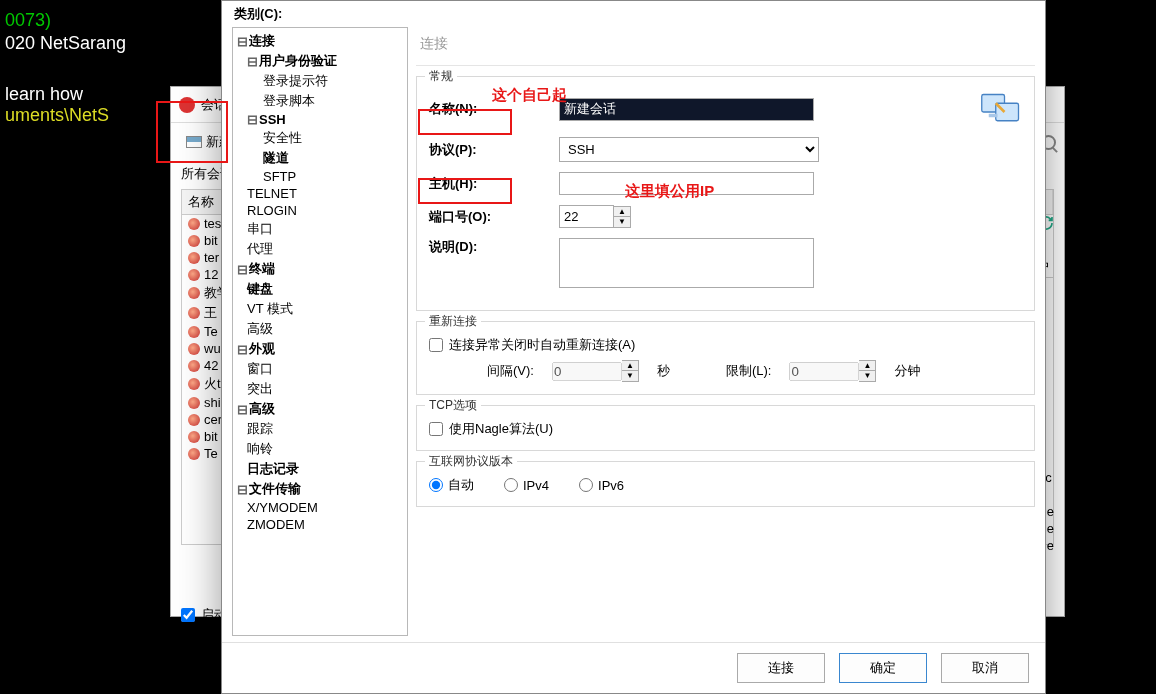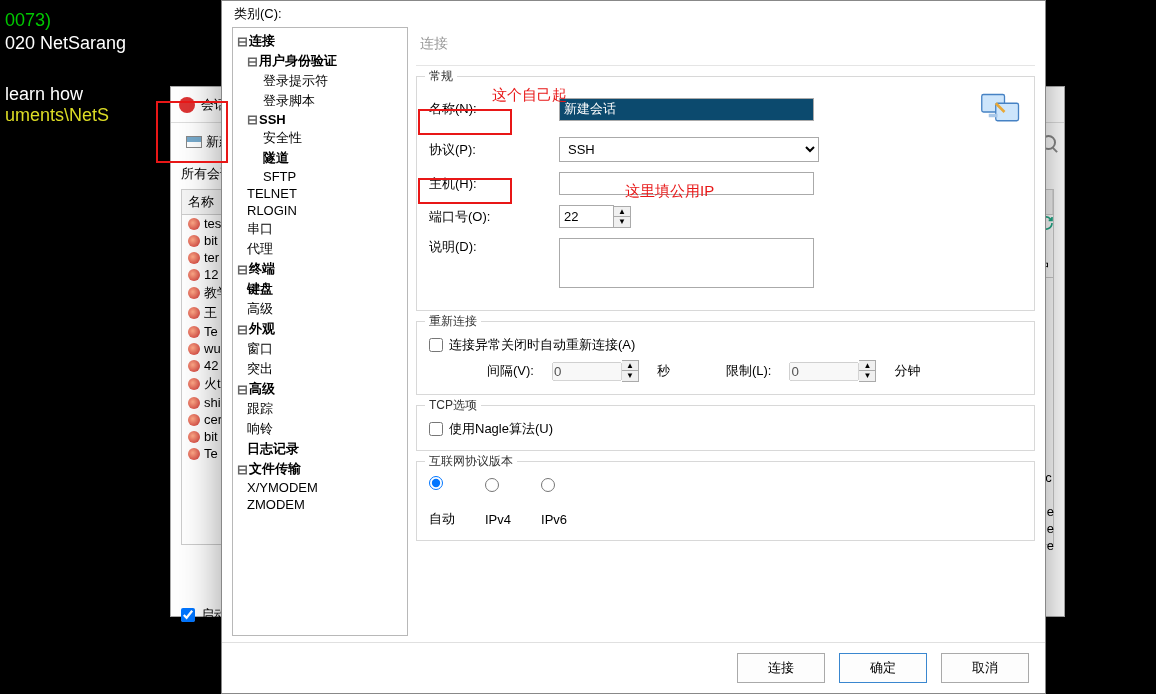--- a/index.html
+++ b/index.html
@@ -44,67 +44,67 @@
     .strip-ic { width: 20px; height: 20px; border-radius: 3px; display: flex; align-items: center; justify-content: center; cursor: pointer; }
     .strip-ic svg { width: 16px; height: 16px; }
 
     
     .dialog { position: absolute; left: 221px; top: 0; width: 825px; height: 694px; background: #fff; border: 1px solid #888; box-shadow: 0 8px 40px rgba(0,0,0,.4); display: flex; flex-direction: column; }
     .titlebar { height: 32px; display: flex; align-items: center; padding: 0 12px; font-size: 13px; }
     .titlebar .tspace { flex: 1; }
     .titlebar .help { font-size: 16px; padding: 4px 10px; cursor: pointer; }
     .titlebar .close { font-size: 18px; padding: 4px 12px; cursor: pointer; }
 
-    .catlabel { font-size: 13px; padding: 4px 12px 2px; }
+    .catlabel { font-size: 13px; padding: 4px 12px 2px; font-weight: bold; }
     .main { flex: 1; display: flex; padding: 2px 10px 6px; gap: 8px; overflow: hidden; }
 
     
     .tree { width: 176px; border: 1px solid #b8b8b8; background: #fff; overflow: auto; font-size: 13px; padding: 3px 0; }
     .tnode { display: flex; align-items: center; padding: 1px 4px; cursor: pointer; white-space: nowrap; }
     .tg { display: inline-block; width: 10px; text-align: center; color: #666; margin-right: 2px; }
     .tbold { font-weight: 700; }
     .ind1 { padding-left: 14px; }
     .ind2 { padding-left: 30px; }
 
     
     .rpane { flex: 1; display: flex; flex-direction: column; gap: 10px; }
     .bigtitle { font-size: 14px; color: #999; padding: 8px 4px 12px; border-bottom: 1px solid #e5e5e5; }
     .group { border: 1px solid #d8d8d8; position: relative; padding: 14px 12px 12px; font-size: 13px; }
     .glabel { position: absolute; top: -9px; left: 8px; background: #fff; padding: 0 4px; font-size: 12px; color: #333; }
     .frow { display: flex; align-items: center; gap: 10px; margin-bottom: 10px; }
-    .frow .flab { width: 120px; }
+    .frow .flab { width: 120px; font-weight: bold; }
     .frow input[type=text], .frow select, .frow textarea { border: 1px solid #aaa; padding: 3px 4px; font-size: 13px; font-family: inherit; }
-    .inp-name { width: 255px; background: #0c4a6e; color: #fff; }
+    .inp-name { width: 255px; background: #0f172a; color: #fff; }
     .sel-proto { width: 260px; background: #fff; }
     .inp-host { width: 255px; }
     .port-wrap { display: flex; align-items: center; }
     .inp-port { width: 55px; }
     .spinner { display: flex; flex-direction: column; border: 1px solid #aaa; border-left: none; }
     .spinner div { width: 16px; height: 10px; font-size: 8px; text-align: center; line-height: 9px; cursor: pointer; background: #f0f0f0; }
     .spinner div:first-child { border-bottom: 1px solid #aaa; }
     .ta-desc { width: 255px; height: 50px; resize: none; }
 
     .monitor-ic { width: 42px; height: 36px; margin-left: auto; }
 
     .chk { display: flex; align-items: center; gap: 6px; }
     .chk input { width: 14px; height: 14px; }
     .inline-row { display: flex; align-items: center; gap: 18px; margin-top: 6px; }
     .num { width: 70px; }
 
     .radio-row { display: flex; align-items: center; gap: 30px; }
-    .radio-row label { display: flex; align-items: flex-start; gap: 20px; flex-direction: column; }
+    .radio-row label { display: flex; align-items: center; gap: 5px; }
     .radio-row input { width: 14px; height: 14px; }
 
     .btnrow { display: flex; justify-content: flex-end; gap: 14px; padding: 10px 16px; border-top: 1px solid #e0e0e0; }
     .btn { min-width: 88px; padding: 5px 18px; font-size: 13px; background: #fdfdfd; border: 1px solid #aaa; cursor: pointer; }
     .btn.primary { border: 1px solid #3a87cf; }
 
     
     .anno-box { position: absolute; border: 2px solid #e81717; pointer-events: none; }
-    .anno-text { position: absolute; color: #e81717; font-size: 15px; font-weight: 400; pointer-events: none; }
+    .anno-text { position: absolute; color: #e81717; font-size: 15px; font-weight: 700; pointer-events: none; }
   </style>
 </head>
 <body>
 
 <div class="terminal">
   <div class="l1"> 0073)</div>
   <div class="l2">020 NetSarang</div>
   <div class="l3"><span class="p1">learn how </span></div>
   <div class="l4"><span class="p2">uments\NetS</span></div>
 </div>
@@ -265,20 +265,23 @@
         </div>
       <div class="tnode ind1">
           <span>代理</span>
         </div>
       <div class="tnode tbold">
           <span class="tg">⊟</span>
           <span>终端</span>
         </div>
       <div class="tnode ind1 tbold">
           <span>键盘</span>
+        </div>
+      <div class="tnode ind1">
+          <span>VT 模式</span>
         </div>
       <div class="tnode ind1">
           <span>高级</span>
         </div>
       <div class="tnode tbold">
           <span class="tg">⊟</span>
           <span>外观</span>
         </div>
       <div class="tnode ind1">
           <span>窗口</span>

